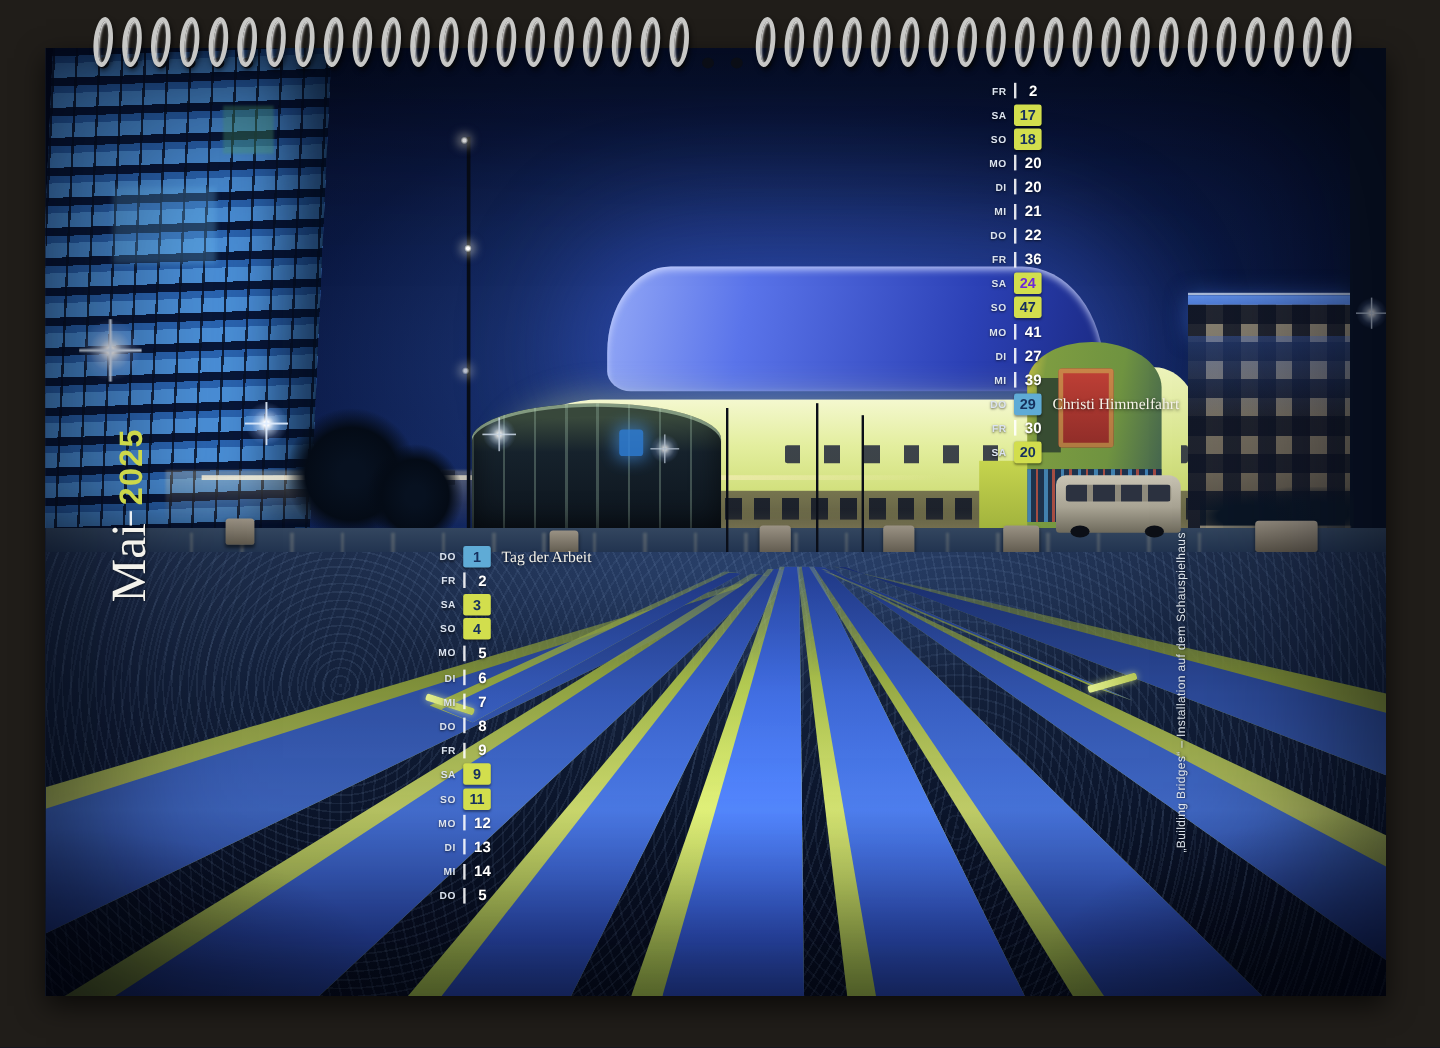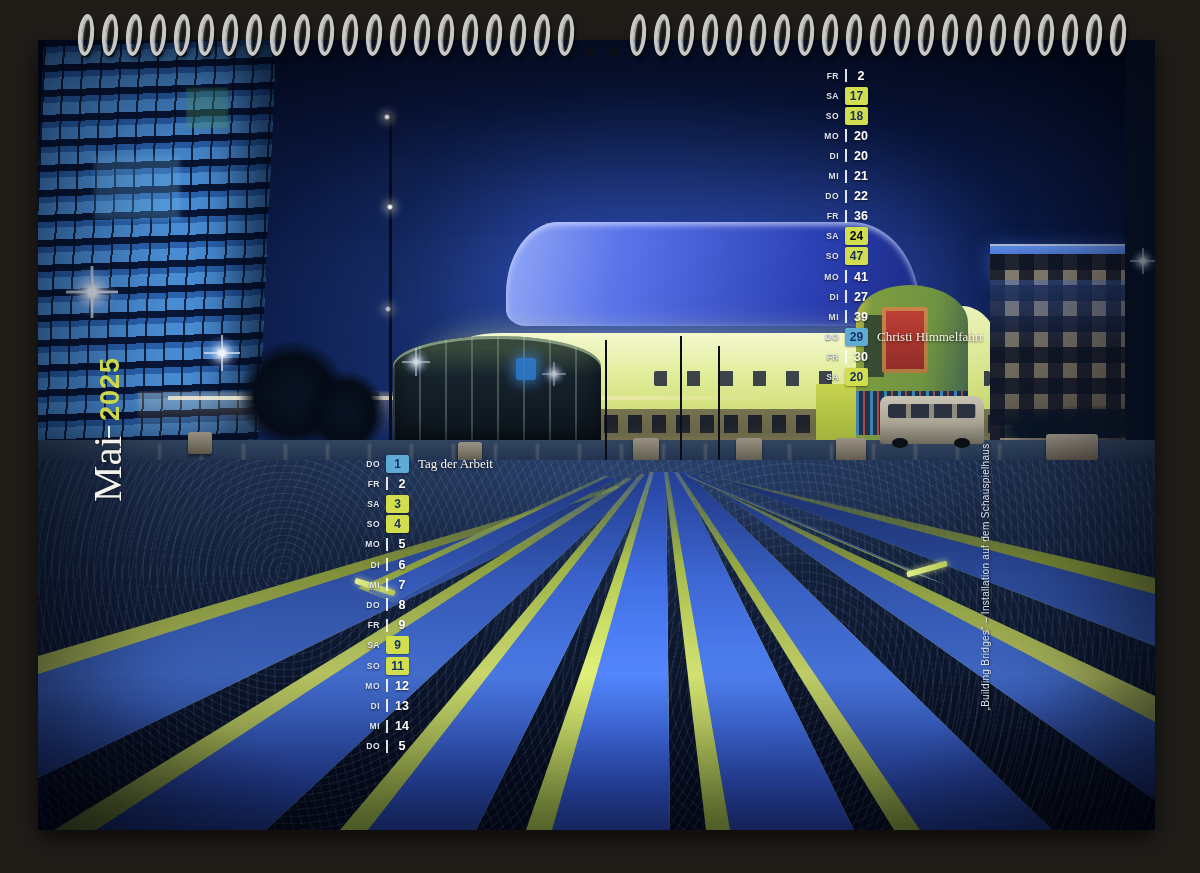--- a/index.html
+++ b/index.html
@@ -483,21 +483,21 @@
           <span class="sep"></span>
           <span class="num" style="color: rgb(255, 255, 255);">22</span>
         </div>
         <div class="day-row" style="left: 781px; top: 168.2px;">
           <span class="wd">FR</span>
           <span class="sep"></span>
           <span class="num" style="color: rgb(255, 255, 255);">36</span>
         </div>
         <div class="day-row" style="left: 781px; top: 188.3px;">
           <span class="wd">SA</span>
-          <span class="hl" style="background: rgb(210, 222, 77); color: #000000;">24</span>
+          <span class="hl" style="background: rgb(210, 222, 77); color: #6d28d9;">24</span>
         </div>
         <div class="day-row" style="left: 781px; top: 208.4px;">
           <span class="wd">SO</span>
           <span class="hl" style="background: rgb(210, 222, 77); color: rgb(22, 48, 94);">47</span>
         </div>
         <div class="day-row" style="left: 781px; top: 228.5px;">
           <span class="wd">MO</span>
           <span class="sep"></span>
           <span class="num" style="color: rgb(255, 255, 255);">41</span>
         </div>

